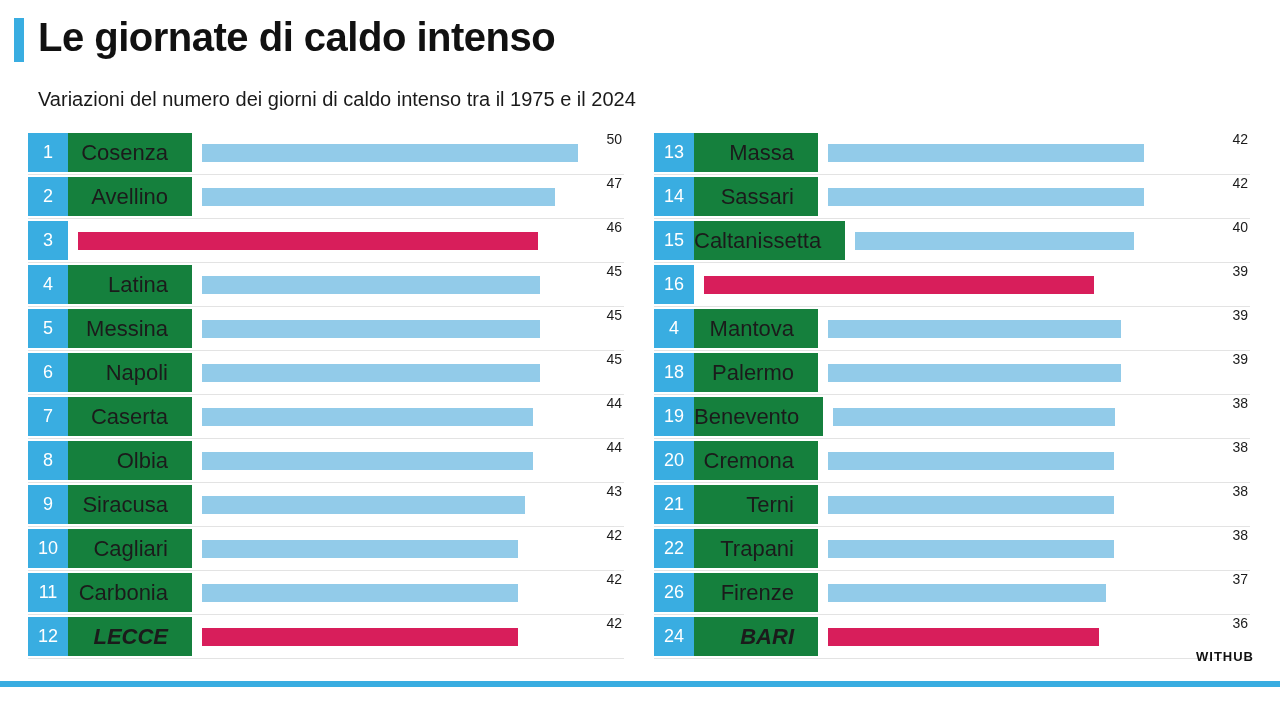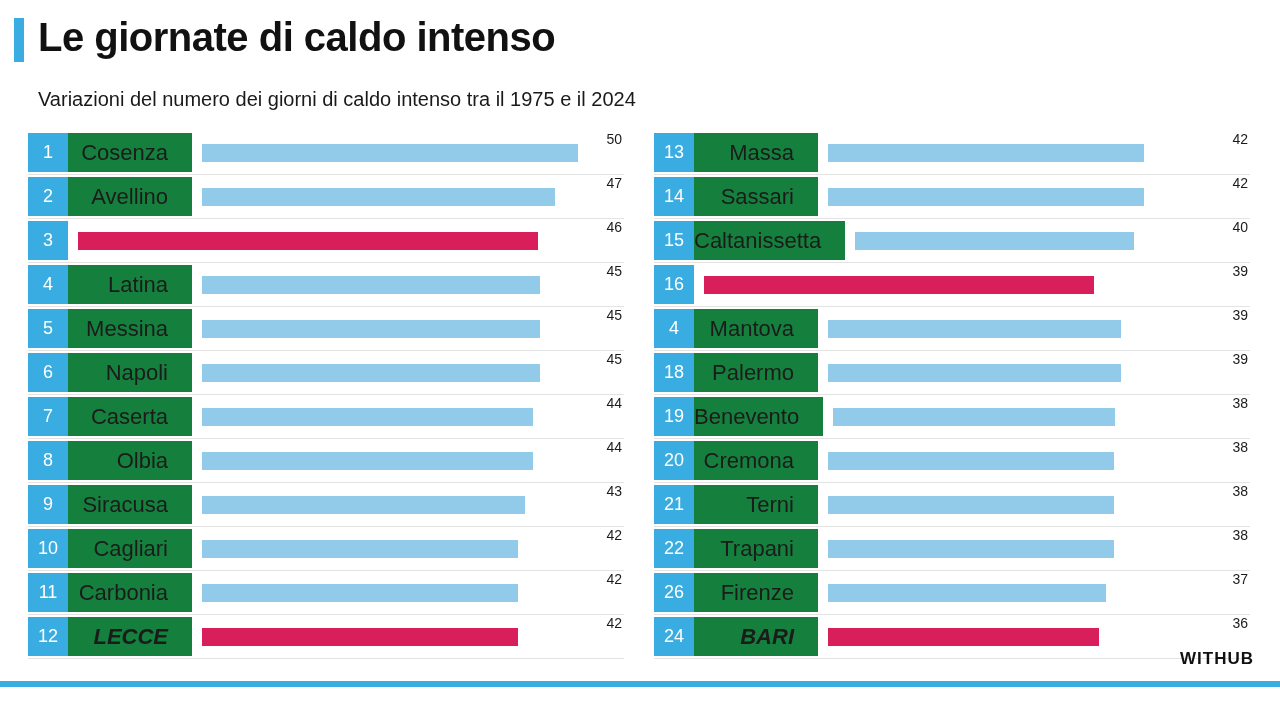--- a/index.html
+++ b/index.html
@@ -140,21 +140,21 @@
     position: absolute;
     left: 0;
     right: 0;
     bottom: 0;
     height: 52px;
   }
   .brand {
     position: absolute;
     right: 26px;
     top: 0px;
-    font-size: 17px;
+    font-size: 13px;
     font-weight: bold;
     letter-spacing: 1px;
     color: #111111;
   }
   .footer-rule {
     position: absolute;
     left: 0;
     right: 0;
     bottom: 14px;
     height: 6px;

